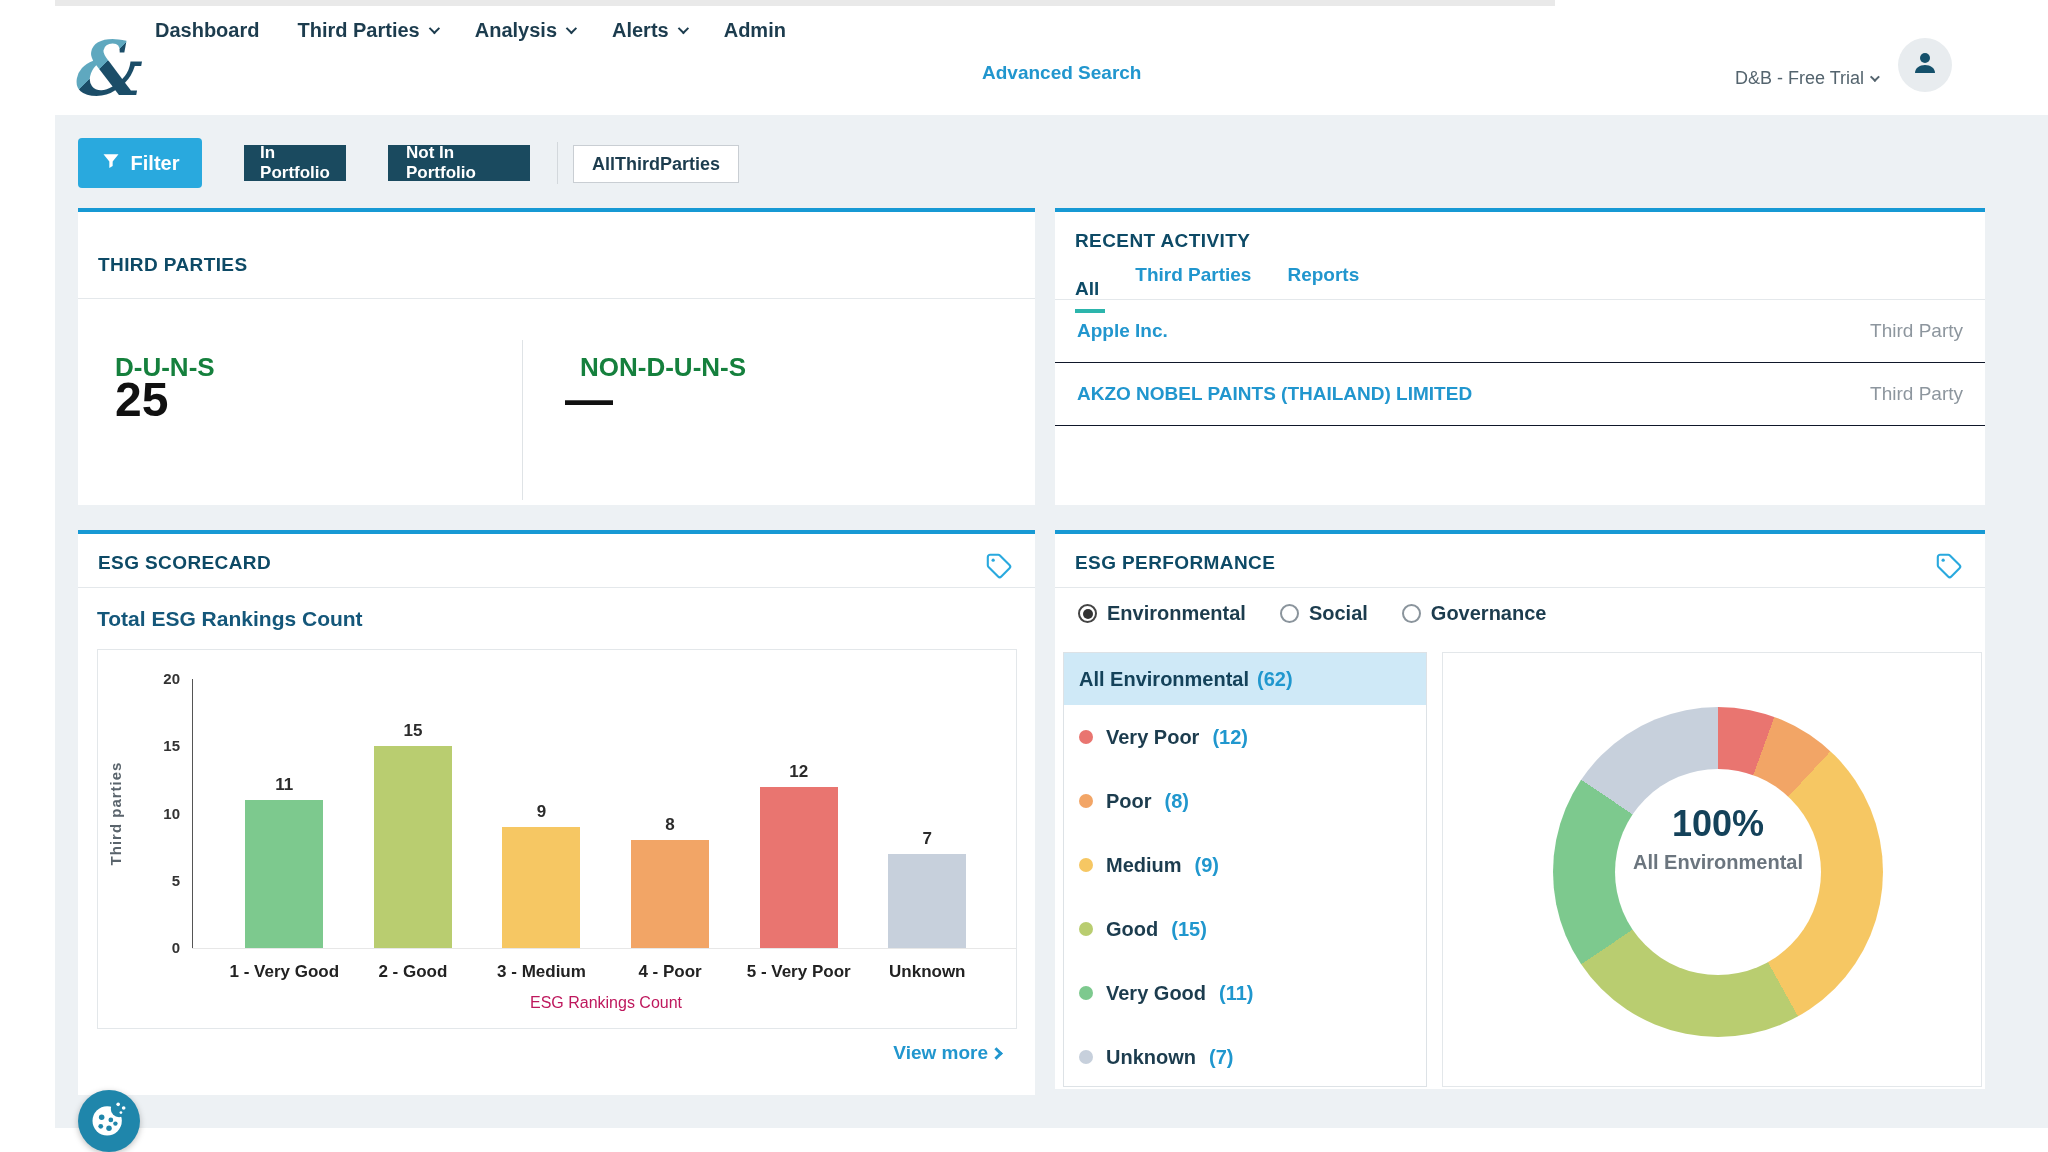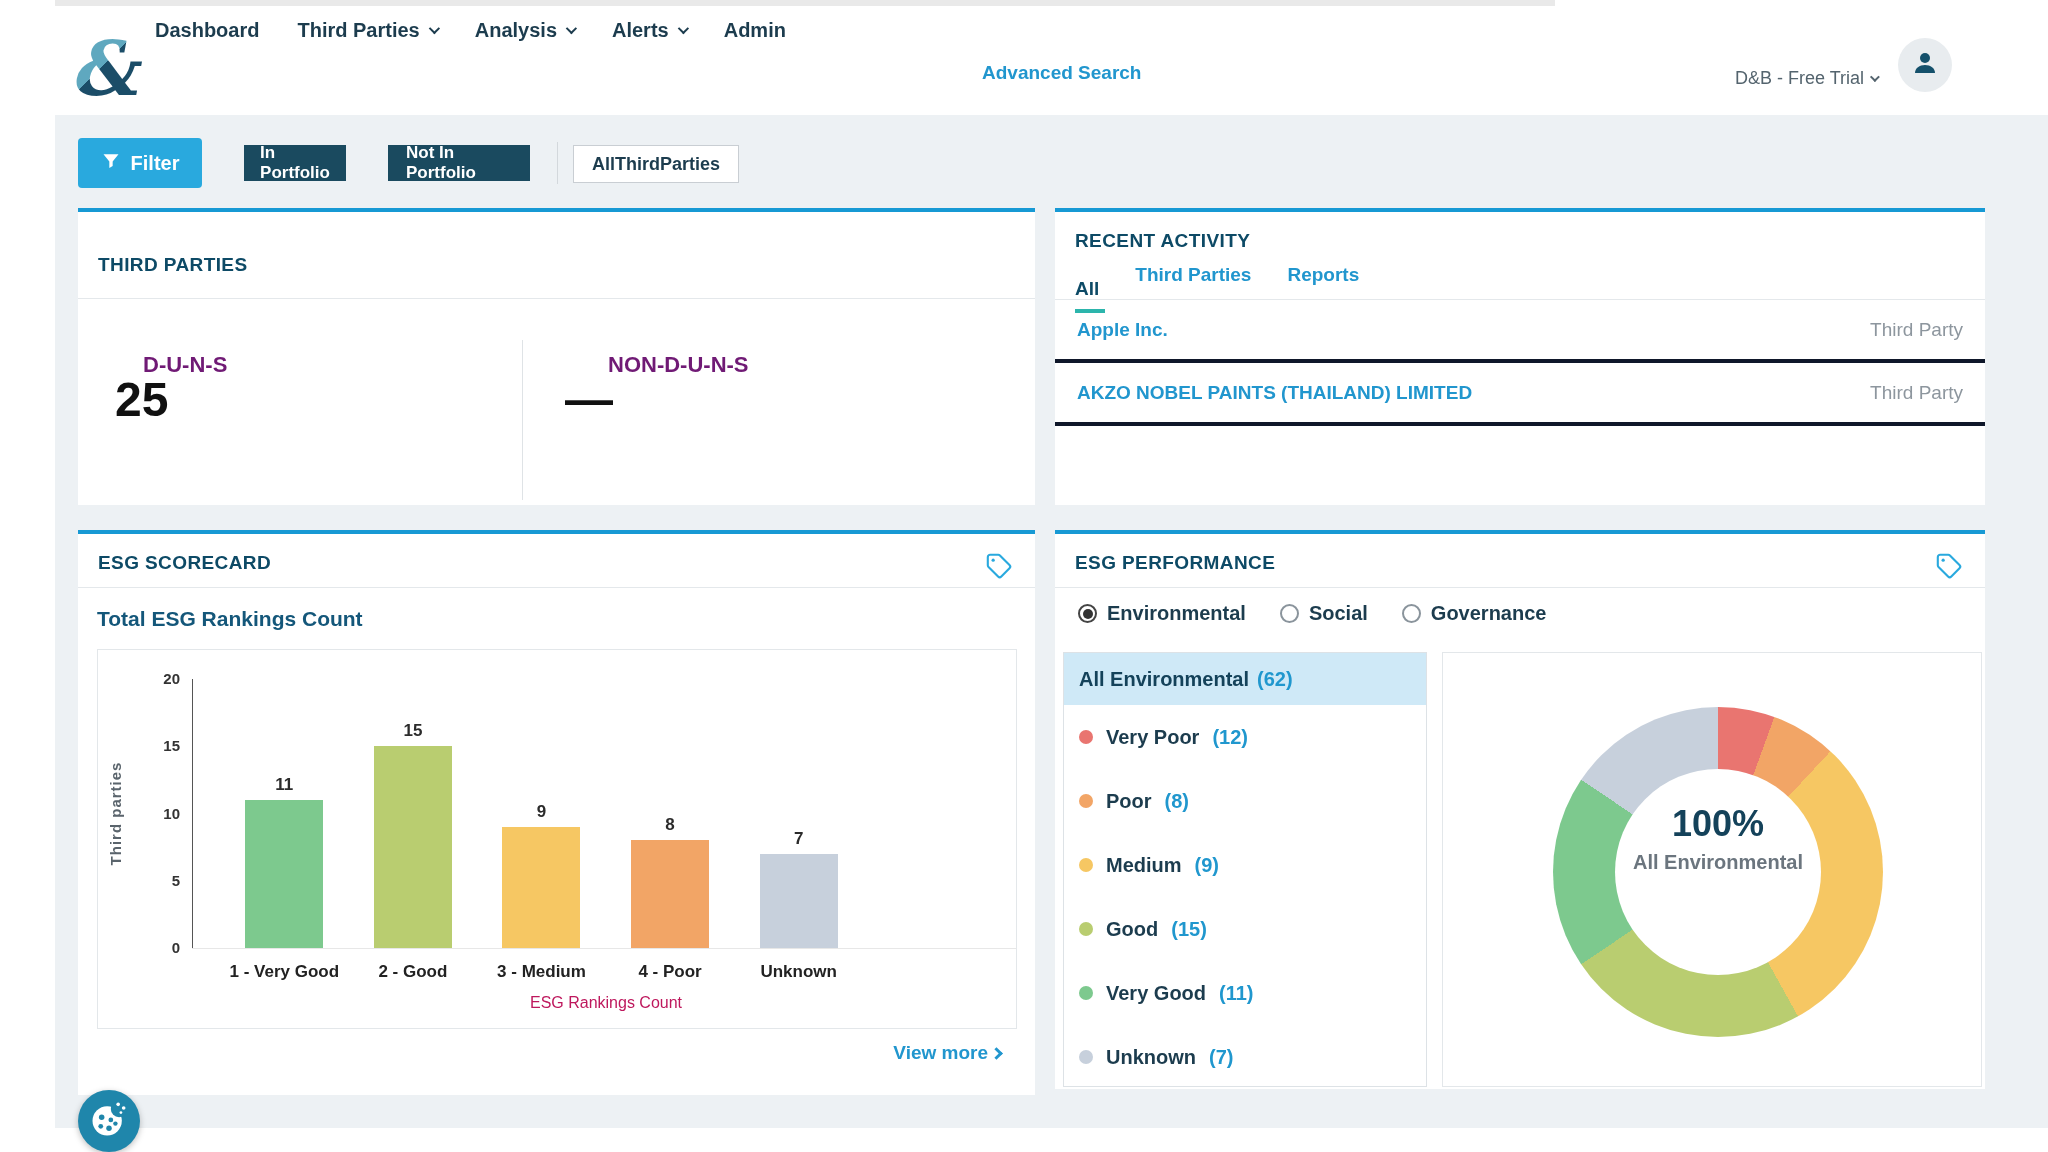--- a/index.html
+++ b/index.html
@@ -44,31 +44,31 @@
   .chip { left:573px; top:145px; height:38px; background:#fff; border:1px solid #c9ced3; color:#1c3c4e;
     font-size:18px; font-weight:600; display:flex; align-items:center; padding:0 18px; cursor:pointer; }
 
   
   .card { background:#fff; border-top:4px solid #1799d4; }
   .card-title { position:absolute; left:20px; font-size:19px; font-weight:700; letter-spacing:.4px; color:#0d4a66; }
   .hdiv { position:absolute; left:0; width:100%; height:1px; background:#e4e8eb; }
 
   .card-tp { left:78px; top:208px; width:957px; height:297px; }
   .tp-vdiv { position:absolute; left:444px; top:128px; width:1px; height:160px; background:#dfe3e6; }
-  .duns-label { position:absolute; font-size:22px; font-weight:600; color:#701a75;margin-left:28px; }
+  .duns-label { position:absolute; font-size:26px; font-weight:600; color:#15803d; }
   .duns-value { position:absolute; font-size:48px; font-weight:800; color:#111; }
   .nonduns-dash { font-weight:800; }
 
   .card-ra { left:1055px; top:208px; width:930px; height:297px; }
   .ra-tabs { position:absolute; left:20px; top:52px; display:flex; gap:36px; }
   .ra-tab { font-size:19px; font-weight:600; color:#2196ce; cursor:pointer; padding-bottom:12px; position:relative; }
   .ra-tab.active { color:#0d4a66; font-weight:700;margin-top:14px; }
   .ra-tab.active::after { content:""; position:absolute; left:0; bottom:-1px; width:30px; height:4px; background:#2cb5ac; }
   .ra-list { position:absolute; left:0; top:88px; width:100%; }
-  .ra-row { height:63px; display:flex; align-items:center; justify-content:space-between; padding:0 22px; border-bottom:4px solid #0f172a; }
+  .ra-row { height:63px; display:flex; align-items:center; justify-content:space-between; padding:0 22px; border-bottom:1px solid #0f172a; }
   .ra-name { font-size:19px; font-weight:600; color:#2196ce; cursor:pointer; }
   .ra-type { font-size:19px; color:#8d969e; }
 
   .card-esg { left:78px; top:530px; width:957px; height:565px; }
   .card-perf { left:1055px; top:530px; width:930px; height:559px; }
   .tag-icon { position:absolute; top:18px; right:22px; width:28px; height:28px; cursor:pointer; }
   .esg-subtitle { position:absolute; left:19px; top:73px; font-size:21px; font-weight:700; color:#14577a; }
 
   
   .chart-panel { position:absolute; left:19px; top:115px; width:920px; height:380px; border:1px solid #e3e7ea; background:#fff; }
@@ -228,20 +228,25 @@
             <div class="bar-val">9</div>
             <div class="bar-rect" style="height: 121.05px; background: rgb(246, 199, 99);"></div>
             <div class="bar-cat">3 - Medium</div>
           </div>
           <div class="bar-col">
             <div class="bar-val">8</div>
             <div class="bar-rect" style="height: 107.6px; background: rgb(242, 165, 102);"></div>
             <div class="bar-cat">4 - Poor</div>
           </div>
           <div class="bar-col">
+            <div class="bar-val">12</div>
+            <div class="bar-rect" style="height: 161.4px; background: rgb(233, 117, 112);"></div>
+            <div class="bar-cat">5 - Very Poor</div>
+          </div>
+          <div class="bar-col">
             <div class="bar-val">7</div>
             <div class="bar-rect" style="height: 94.15px; background: rgb(199, 208, 220);"></div>
             <div class="bar-cat">Unknown</div>
           </div>
         </div>
       <div class="xlab">ESG Rankings Count</div>
     <div class="ytick" style="top: 289px;">0</div>
         <div class="ytick" style="top: 221.75px;">5</div>
         <div class="ytick" style="top: 154.5px;">10</div>
         <div class="ytick" style="top: 87.25px;">15</div>

